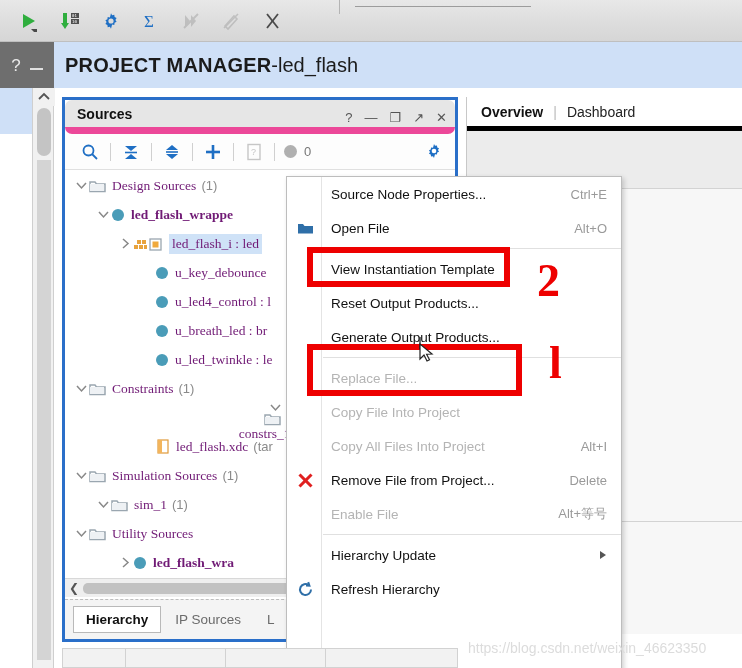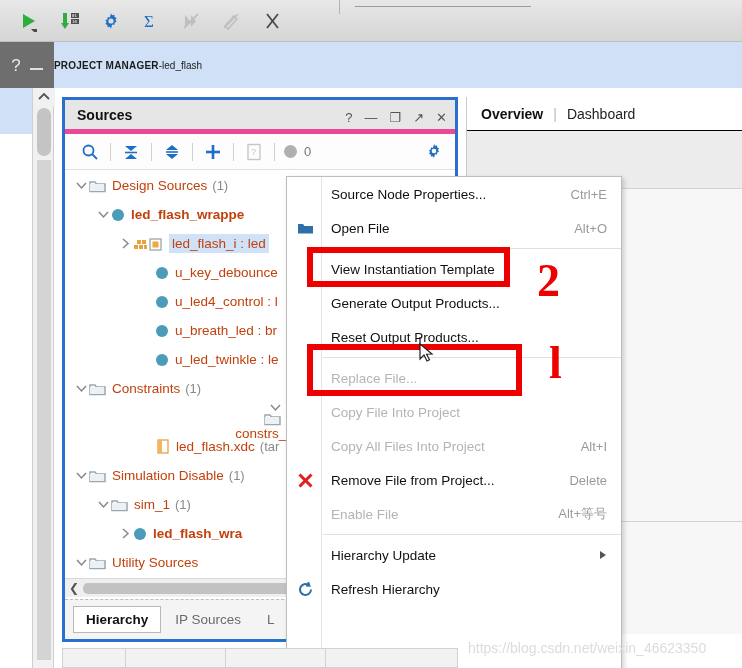--- a/index.html
+++ b/index.html
@@ -37,22 +37,22 @@
     display:flex; align-items:center; justify-content:center; gap:9px;
     color:#e9e9e9; font-size:16px;
   }
   .helpbox .q { font-size:17px; line-height:1; }
   .helpbox .m { display:inline-block; width:13px; height:2px; background:#e0e0e0; margin-top:8px;}
 
   
   .pm-banner {
     position:absolute; left:54px; top:42px; width:688px; height:46px;
     background:#cfe0f7;
-    display:flex; align-items:center; 
-    color:#1b1b1b; font-size:10px;
+    display:flex; align-items:center; padding-left:11px;
+    color:#1b1b1b; font-size:20px;
     white-space:nowrap;
   }
   .pm-banner b { font-weight:bold; letter-spacing:0.2px;}
   .pm-banner .sub { font-weight:normal; }
 
   
   .left-strip {
     position:absolute; left:0; top:88px; width:32px; height:580px; background:#ffffff;
   }
   .left-strip .bluecap {
@@ -75,22 +75,22 @@
     background:#d4d4d4;
   }
 
   
   .sources {
     position:absolute; left:62px; top:97px; width:396px; height:545px;
     border:3px solid #2a6fc9; background:#ffffff;
   }
   .sources-title {
     position:relative; height:34px; background:#e6e6e6;
-    border-bottom:5px solid #ec4899;
-    display:flex; align-items:center; padding-left:12px;
+    border-bottom:7px solid #ec4899;
+    display:flex; align-items:center; padding-left:12px;border-radius:7px;
   }
   .sources-title .t { font-weight:bold; font-size:14px; color:#111; }
   .sources-title .wbtns {
     position:absolute; right:8px; top:0; height:34px;
     display:flex; align-items:center; gap:12px; color:#555;
   }
   .sources-title .wbtns span { font-size:13px; line-height:1; cursor:default; }
 
   .sources-toolbar {
     position:relative; height:36px; background:#fdfdfd;
@@ -105,21 +105,21 @@
   .st-dot { width:13px; height:13px; border-radius:50%; background:#b0b0b0; }
   .st-count .n { color:#777; font-size:13px; }
   .st-gear { position:absolute; right:10px; top:6px; width:22px; height:22px;
              display:flex; align-items:center; justify-content:center;}
 
   .tree {
     position:absolute; left:0; top:71px; width:390px; height:400px;
     overflow:hidden; background:#ffffff;
   }
   .row { position:relative; height:29px; display:flex; align-items:center; white-space:nowrap; }
-  .row .lbl { font-size:13.5px; color:#c2410c; }
+  .row .lbl { font-size:13.5px; color:#701a75;font-family:Liberation Serif, serif; }
   .row .lbl.b { font-weight:bold; }
   .row .cnt { color:#8a8a8a; }
   .row .sel {
     background:#cfe2f7; padding:2px 3px; margin-left:0px;
   }
   .caret {
     width:16px; display:inline-flex; align-items:center; justify-content:center;
     color:#777; font-size:11px;
   }
   .ico { display:inline-flex; align-items:center; justify-content:center; margin-right:6px; }
@@ -146,21 +146,21 @@
   .psum {
     position:absolute; left:466px; top:97px; width:276px; height:571px;
     background:#ffffff; border-left:1px solid #c8c8c8;
   }
   .psum-title {
     height:34px; background:#e6e6e6; border-bottom:1px solid #cfcfcf;
     display:flex; align-items:center; padding-left:14px;
     font-weight:bold; font-size:14px; color:#111;
   }
   .psum-tabs {
-    height:34px; background:#ffffff; border-bottom:1px solid #000000;
+    height:34px; background:#ffffff; border-bottom:5px solid #000000;
     display:flex; align-items:center; padding-left:14px; gap:10px; font-size:14px;
   }
   .psum-tabs .ov { font-weight:bold; color:#111; }
   .psum-tabs .pipe { color:#bbb; }
   .psum-tabs .db { color:#222; }
 
   .psum-body { position:relative; height:503px; background:#f7f7f7; }
   .psum-band {
     position:absolute; left:0; top:0; width:276px; height:57px; background:#ececec;
   }
@@ -558,62 +558,62 @@
             <svg width="11" height="9" viewBox="0 0 11 9">
               <polyline points="1,2 5.5,7 10,2" fill="none" stroke="#888" stroke-width="1.5"></polyline>
             </svg>
           </span>
           <span class="ico">
             <svg width="17" height="14" viewBox="0 0 17 14">
               <path d="M1 3h5l1.5 2H16v7.5H1z" fill="none" stroke="#9aa6b0" stroke-width="1.5"></path>
               <path d="M1 5h14v7H1z" fill="#eef1f4"></path>
             </svg>
           </span>
-          <span class=""><span class="lbl">Simulation Disable</span><span class="cnt" style="margin-left: 5px;">(1)</span></span>
+          <span class=""><span class="lbl">Simulation Sources</span><span class="cnt" style="margin-left: 5px;">(1)</span></span>
         </div>
         <div class="row" style="padding-left: 30px;">
           <span class="caret">
             <svg width="11" height="9" viewBox="0 0 11 9">
               <polyline points="1,2 5.5,7 10,2" fill="none" stroke="#888" stroke-width="1.5"></polyline>
             </svg>
           </span>
           <span class="ico">
             <svg width="17" height="14" viewBox="0 0 17 14">
               <path d="M1 3h5l1.5 2H16v7.5H1z" fill="none" stroke="#9aa6b0" stroke-width="1.5"></path>
               <path d="M1 5h14v7H1z" fill="#eef1f4"></path>
             </svg>
           </span>
           <span class=""><span class="lbl">sim_1</span><span class="cnt" style="margin-left: 5px;">(1)</span></span>
         </div>
-        <div class="row" style="padding-left: 52px;">
-          <span class="caret">
-            <svg width="9" height="11" viewBox="0 0 9 11">
-              <polyline points="2,1 7,5.5 2,10" fill="none" stroke="#888" stroke-width="1.5"></polyline>
-            </svg>
-          </span>
-          <span class="ico">
-            <svg width="14" height="14" viewBox="0 0 14 14">
-              <circle cx="7" cy="7" r="6" fill="#4a9cb8"></circle>
-            </svg>
-          </span>
-          <span class=""><span class="lbl b">led_flash_wra</span></span>
-        </div>
         <div class="row" style="padding-left: 8px;">
           <span class="caret">
             <svg width="11" height="9" viewBox="0 0 11 9">
               <polyline points="1,2 5.5,7 10,2" fill="none" stroke="#888" stroke-width="1.5"></polyline>
             </svg>
           </span>
           <span class="ico">
             <svg width="17" height="14" viewBox="0 0 17 14">
               <path d="M1 3h5l1.5 2H16v7.5H1z" fill="none" stroke="#9aa6b0" stroke-width="1.5"></path>
               <path d="M1 5h14v7H1z" fill="#eef1f4"></path>
             </svg>
           </span>
           <span class=""><span class="lbl">Utility Sources</span></span>
+        </div>
+        <div class="row" style="padding-left: 52px;">
+          <span class="caret">
+            <svg width="9" height="11" viewBox="0 0 9 11">
+              <polyline points="2,1 7,5.5 2,10" fill="none" stroke="#888" stroke-width="1.5"></polyline>
+            </svg>
+          </span>
+          <span class="ico">
+            <svg width="14" height="14" viewBox="0 0 14 14">
+              <circle cx="7" cy="7" r="6" fill="#4a9cb8"></circle>
+            </svg>
+          </span>
+          <span class=""><span class="lbl b">led_flash_wra</span></span>
         </div>
       </div>
 
     <div class="hsb">
       <span class="arr">❮</span>
       <span class="bar"></span>
     </div>
 
     <div class="tabs" id="src-tabs">
         <div class="tab active">Hierarchy</div>
@@ -638,24 +638,24 @@
             </span>
           </span>
           <span>Open File</span>
           <span class="acc">Alt+O</span>
         </div>
         <div class="ctx-sep"></div>
         <div class="mi">
           <span>View Instantiation Template</span>
         </div>
         <div class="mi">
+          <span>Reset Output Products...</span>
+        </div>
+        <div class="mi">
           <span>Generate Output Products...</span>
-        </div>
-        <div class="mi">
-          <span>Reset Output Products...</span>
         </div>
         <div class="ctx-sep"></div>
         <div class="mi dis">
           <span>Replace File...</span>
         </div>
         <div class="mi dis">
           <span>Copy File Into Project</span>
         </div>
         <div class="mi dis">
           <span>Copy All Files Into Project</span>

